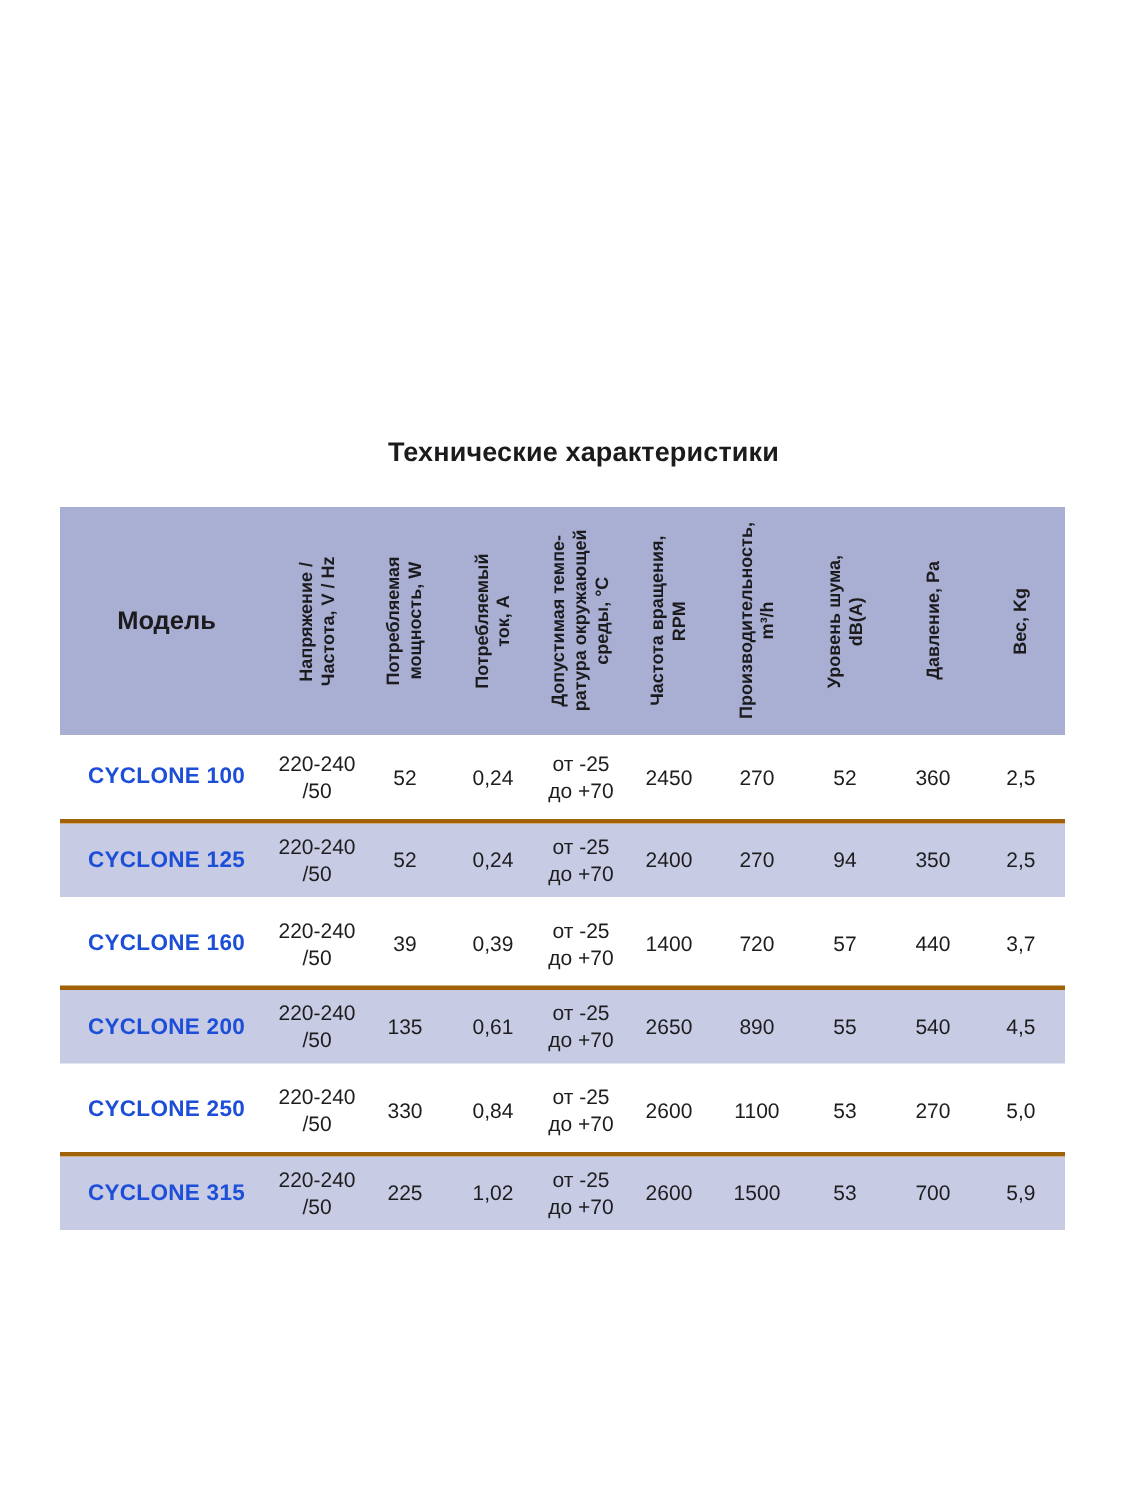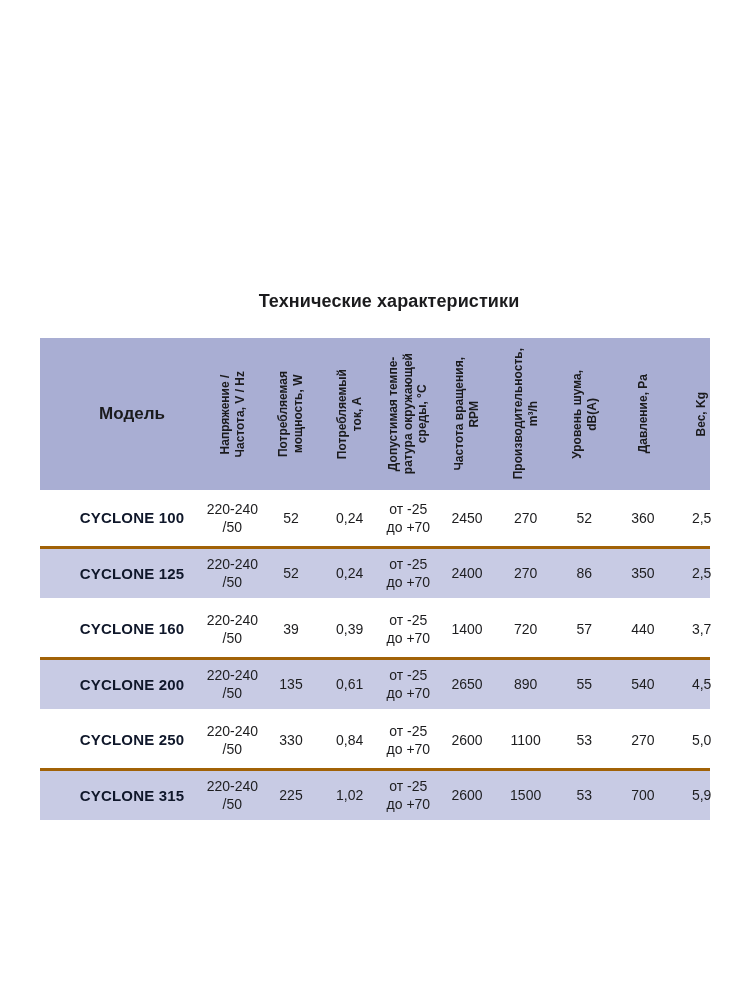--- a/index.html
+++ b/index.html
@@ -59,21 +59,20 @@
   .cell {
     flex: 0 0 8.756%;
     display: flex;
     align-items: center;
     justify-content: center;
     text-align: center;
   }
 
   .model-col {
     flex: 0 0 21.2%;
-    margin-left: 21px;
   }
 
   .header-model {
     font-size: 17px;
     font-weight: 700;
     color: #1b1b1d;
   }
 
   .vcell {
     height: 100%;
@@ -87,21 +86,21 @@
     text-align: center;
     font-size: 12px;
     font-weight: 600;
     line-height: 1.22;
     color: #1b1b1d;
   }
 
   .model-name {
     font-size: 15px;
     font-weight: 700;
-    color: #0f172a;
+    color: #1d4ed8;
     letter-spacing: 0.2px;
   }
 
   .value-cell {
     font-size: 14px;
     font-weight: 400;
     line-height: 1.3;
     white-space: pre-line;
     color: #1d1d1f;
   }
@@ -170,21 +169,21 @@
   <div class="row data-row striped">
     <div class="cell model-col model-name">CYCLONE 125</div>
     <div class="cell value-cell">220-240
 /50</div>
     <div class="cell value-cell">52</div>
     <div class="cell value-cell">0,24</div>
     <div class="cell value-cell">от -25
 до +70</div>
     <div class="cell value-cell">2400</div>
     <div class="cell value-cell">270</div>
-    <div class="cell value-cell">86</div>
+    <div class="cell value-cell">94</div>
     <div class="cell value-cell">350</div>
     <div class="cell value-cell">2,5</div>
   </div>
 
   <div class="row data-row">
     <div class="cell model-col model-name">CYCLONE 160</div>
     <div class="cell value-cell">220-240
 /50</div>
     <div class="cell value-cell">39</div>
     <div class="cell value-cell">0,39</div>

